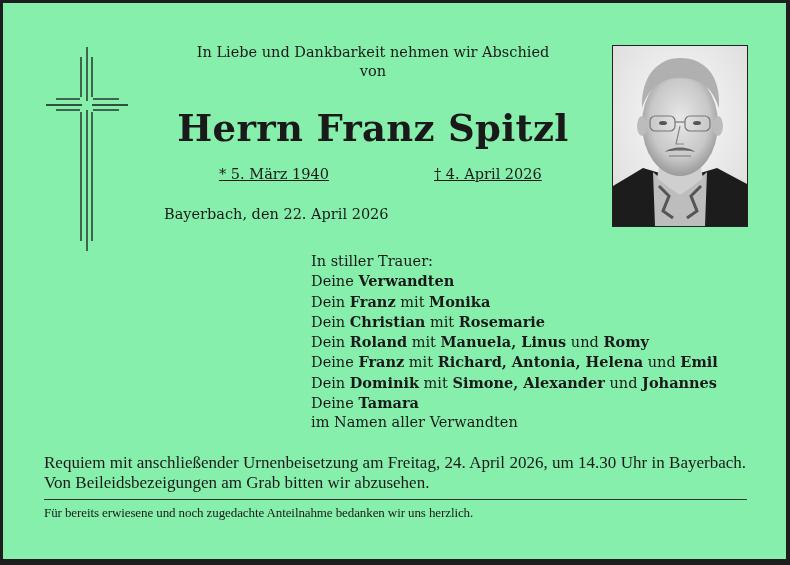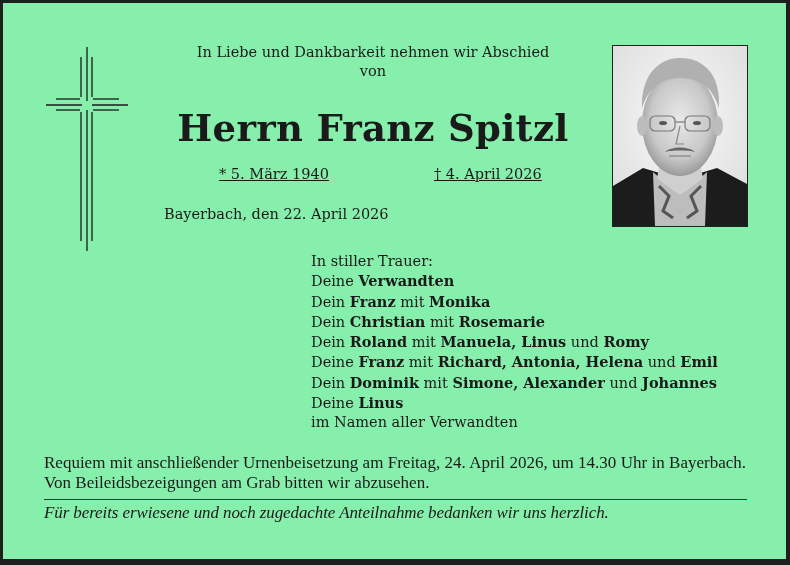--- a/index.html
+++ b/index.html
@@ -47,21 +47,21 @@
     font-size: 17px; line-height: 19.5px; text-align: justify;
     text-align-last: left;
   }
   .rule {
     position: absolute; left: 41px; top: 496px; width: 703px; height: 1px;
     background: #333;
   }
   .thanks {
     position: absolute; left: 41px; top: 500px;
     font-family: "Liberation Serif", "DejaVu Serif", serif;
-    font-size: 17px; line-height: 20px; letter-spacing: -0.1px; font-style: italic;
+    font-size: 13px; line-height: 20px; letter-spacing: -0.1px;
   }
 </style>
 </head>
 <body>
 
 <div class="frame">
 
   <svg class="cross" viewBox="0 0 86 210">
     <g stroke="#1a1a1a" stroke-width="1.3" fill="none">
 
@@ -143,21 +143,21 @@
 
   <div class="mourners">
     <div>In stiller Trauer:</div>
     <div id="mourner-lines">
         <div><span>Deine </span><b>Verwandten</b></div>
         <div><span>Dein </span><b>Franz</b><span> mit </span><b>Monika</b></div>
         <div><span>Dein </span><b>Christian</b><span> mit </span><b>Rosemarie</b></div>
         <div><span>Dein </span><b>Roland</b><span> mit </span><b>Manuela, Linus</b><span> und </span><b>Romy</b></div>
         <div><span>Deine </span><b>Franz</b><span> mit </span><b>Richard, Antonia, Helena</b><span> und </span><b>Emil</b></div>
         <div><span>Dein </span><b>Dominik</b><span> mit </span><b>Simone, Alexander</b><span> und </span><b>Johannes</b></div>
-        <div><span>Deine </span><b>Linus</b></div>
+        <div><span>Deine </span><b>Tamara</b></div>
       </div>
     <div>im Namen aller Verwandten</div>
   </div>
 
   <div class="requiem">Requiem mit anschließender Urnenbeisetzung am Freitag, 24. April 2026, um 14.30 Uhr in Bayerbach. Von Beileidsbezeigungen am Grab bitten wir abzusehen.</div>
 
   <div class="rule"></div>
 
   <div class="thanks">Für bereits erwiesene und noch zugedachte Anteilnahme bedanken wir uns herzlich.</div>
 </div>

